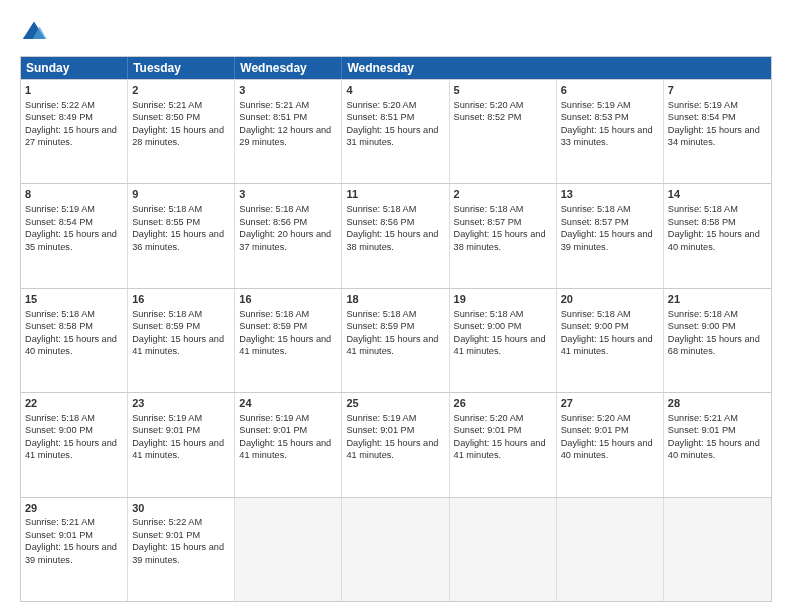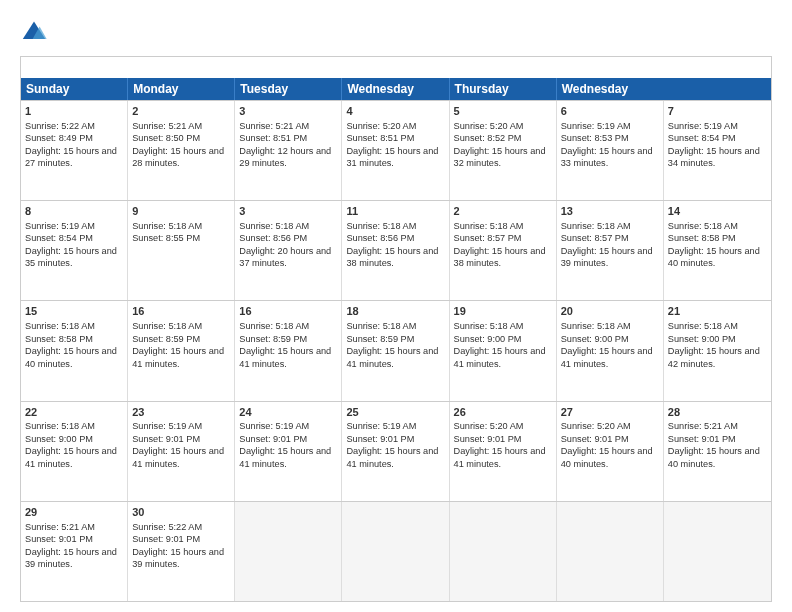--- a/index.html
+++ b/index.html
@@ -63,21 +63,20 @@
     .calendar {
       flex: 1;
       display: flex;
       flex-direction: column;
       border: 1px solid #ccc;
     }
     .cal-header-row {
       display: grid;
       grid-template-columns: repeat(7, 1fr);
       background: #1a5fa8;
-      margin-top: 21px;
     }
     .cal-header-cell {
       color: #fff;
       font-size: 12px;
       font-weight: bold;
       padding: 4px 5px;
       text-align: left;
       border-right: 1px solid #3a7fc8;
     }
     .cal-header-cell:last-child { border-right: none; }
@@ -128,53 +127,51 @@
     </div>
     <div class="title-block">
       <div class="calendar-title"></div>
       <div class="calendar-subtitle"></div>
     </div>
   </div>
 
   <div class="calendar">
     <div class="cal-header-row">
     <div class="cal-header-cell">Sunday</div>
-        <div class="cal-header-cell">Monday</div>
         <div class="cal-header-cell">Tuesday</div>
         <div class="cal-header-cell">Wednesday</div>
-        <div class="cal-header-cell">Thursday</div>
         <div class="cal-header-cell">Wednesday</div>
       </div>
     <div class="cal-body">
     <div class="cal-week">
           <div class="cal-cell"><span class="day-num">1</span><span>Sunrise: 5:22 AM</span><br><span>Sunset: 8:49 PM</span><br><span>Daylight: 15 hours and 27 minutes.</span></div>
           <div class="cal-cell"><span class="day-num">2</span><span>Sunrise: 5:21 AM</span><br><span>Sunset: 8:50 PM</span><br><span>Daylight: 15 hours and 28 minutes.</span></div>
           <div class="cal-cell"><span class="day-num">3</span><span>Sunrise: 5:21 AM</span><br><span>Sunset: 8:51 PM</span><br><span>Daylight: 12 hours and 29 minutes.</span></div>
           <div class="cal-cell"><span class="day-num">4</span><span>Sunrise: 5:20 AM</span><br><span>Sunset: 8:51 PM</span><br><span>Daylight: 15 hours and 31 minutes.</span></div>
-          <div class="cal-cell"><span class="day-num">5</span><span>Sunrise: 5:20 AM</span><br><span>Sunset: 8:52 PM</span><br><span>Daylight: 15 hours and 32 minutes.</span></div>
+          <div class="cal-cell"><span class="day-num">5</span><span>Sunrise: 5:20 AM</span><br><span>Sunset: 8:52 PM</span><br></div>
           <div class="cal-cell"><span class="day-num">6</span><span>Sunrise: 5:19 AM</span><br><span>Sunset: 8:53 PM</span><br><span>Daylight: 15 hours and 33 minutes.</span></div>
           <div class="cal-cell"><span class="day-num">7</span><span>Sunrise: 5:19 AM</span><br><span>Sunset: 8:54 PM</span><br><span>Daylight: 15 hours and 34 minutes.</span></div>
         </div>
         <div class="cal-week">
           <div class="cal-cell"><span class="day-num">8</span><span>Sunrise: 5:19 AM</span><br><span>Sunset: 8:54 PM</span><br><span>Daylight: 15 hours and 35 minutes.</span></div>
-          <div class="cal-cell"><span class="day-num">9</span><span>Sunrise: 5:18 AM</span><br><span>Sunset: 8:55 PM</span><br></div>
+          <div class="cal-cell"><span class="day-num">9</span><span>Sunrise: 5:18 AM</span><br><span>Sunset: 8:55 PM</span><br><span>Daylight: 15 hours and 36 minutes.</span></div>
           <div class="cal-cell"><span class="day-num">3</span><span>Sunrise: 5:18 AM</span><br><span>Sunset: 8:56 PM</span><br><span>Daylight: 20 hours and 37 minutes.</span></div>
           <div class="cal-cell"><span class="day-num">11</span><span>Sunrise: 5:18 AM</span><br><span>Sunset: 8:56 PM</span><br><span>Daylight: 15 hours and 38 minutes.</span></div>
           <div class="cal-cell"><span class="day-num">2</span><span>Sunrise: 5:18 AM</span><br><span>Sunset: 8:57 PM</span><br><span>Daylight: 15 hours and 38 minutes.</span></div>
           <div class="cal-cell"><span class="day-num">13</span><span>Sunrise: 5:18 AM</span><br><span>Sunset: 8:57 PM</span><br><span>Daylight: 15 hours and 39 minutes.</span></div>
           <div class="cal-cell"><span class="day-num">14</span><span>Sunrise: 5:18 AM</span><br><span>Sunset: 8:58 PM</span><br><span>Daylight: 15 hours and 40 minutes.</span></div>
         </div>
         <div class="cal-week">
           <div class="cal-cell"><span class="day-num">15</span><span>Sunrise: 5:18 AM</span><br><span>Sunset: 8:58 PM</span><br><span>Daylight: 15 hours and 40 minutes.</span></div>
           <div class="cal-cell"><span class="day-num">16</span><span>Sunrise: 5:18 AM</span><br><span>Sunset: 8:59 PM</span><br><span>Daylight: 15 hours and 41 minutes.</span></div>
           <div class="cal-cell"><span class="day-num">16</span><span>Sunrise: 5:18 AM</span><br><span>Sunset: 8:59 PM</span><br><span>Daylight: 15 hours and 41 minutes.</span></div>
           <div class="cal-cell"><span class="day-num">18</span><span>Sunrise: 5:18 AM</span><br><span>Sunset: 8:59 PM</span><br><span>Daylight: 15 hours and 41 minutes.</span></div>
           <div class="cal-cell"><span class="day-num">19</span><span>Sunrise: 5:18 AM</span><br><span>Sunset: 9:00 PM</span><br><span>Daylight: 15 hours and 41 minutes.</span></div>
           <div class="cal-cell"><span class="day-num">20</span><span>Sunrise: 5:18 AM</span><br><span>Sunset: 9:00 PM</span><br><span>Daylight: 15 hours and 41 minutes.</span></div>
-          <div class="cal-cell"><span class="day-num">21</span><span>Sunrise: 5:18 AM</span><br><span>Sunset: 9:00 PM</span><br><span>Daylight: 15 hours and 42 minutes.</span></div>
+          <div class="cal-cell"><span class="day-num">21</span><span>Sunrise: 5:18 AM</span><br><span>Sunset: 9:00 PM</span><br><span>Daylight: 15 hours and 68 minutes.</span></div>
         </div>
         <div class="cal-week">
           <div class="cal-cell"><span class="day-num">22</span><span>Sunrise: 5:18 AM</span><br><span>Sunset: 9:00 PM</span><br><span>Daylight: 15 hours and 41 minutes.</span></div>
           <div class="cal-cell"><span class="day-num">23</span><span>Sunrise: 5:19 AM</span><br><span>Sunset: 9:01 PM</span><br><span>Daylight: 15 hours and 41 minutes.</span></div>
           <div class="cal-cell"><span class="day-num">24</span><span>Sunrise: 5:19 AM</span><br><span>Sunset: 9:01 PM</span><br><span>Daylight: 15 hours and 41 minutes.</span></div>
           <div class="cal-cell"><span class="day-num">25</span><span>Sunrise: 5:19 AM</span><br><span>Sunset: 9:01 PM</span><br><span>Daylight: 15 hours and 41 minutes.</span></div>
           <div class="cal-cell"><span class="day-num">26</span><span>Sunrise: 5:20 AM</span><br><span>Sunset: 9:01 PM</span><br><span>Daylight: 15 hours and 41 minutes.</span></div>
           <div class="cal-cell"><span class="day-num">27</span><span>Sunrise: 5:20 AM</span><br><span>Sunset: 9:01 PM</span><br><span>Daylight: 15 hours and 40 minutes.</span></div>
           <div class="cal-cell"><span class="day-num">28</span><span>Sunrise: 5:21 AM</span><br><span>Sunset: 9:01 PM</span><br><span>Daylight: 15 hours and 40 minutes.</span></div>
         </div>

